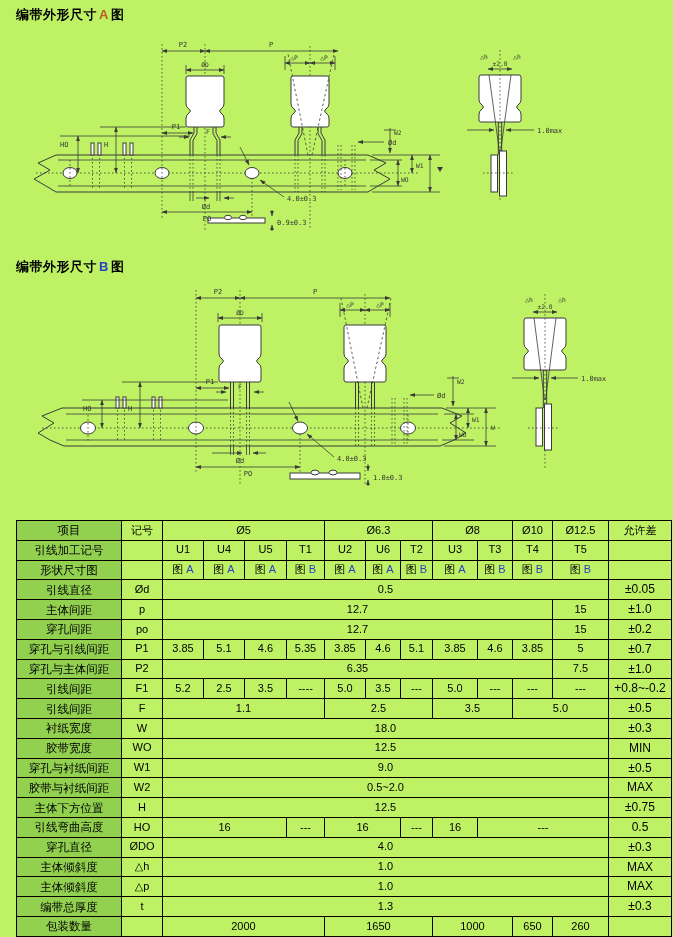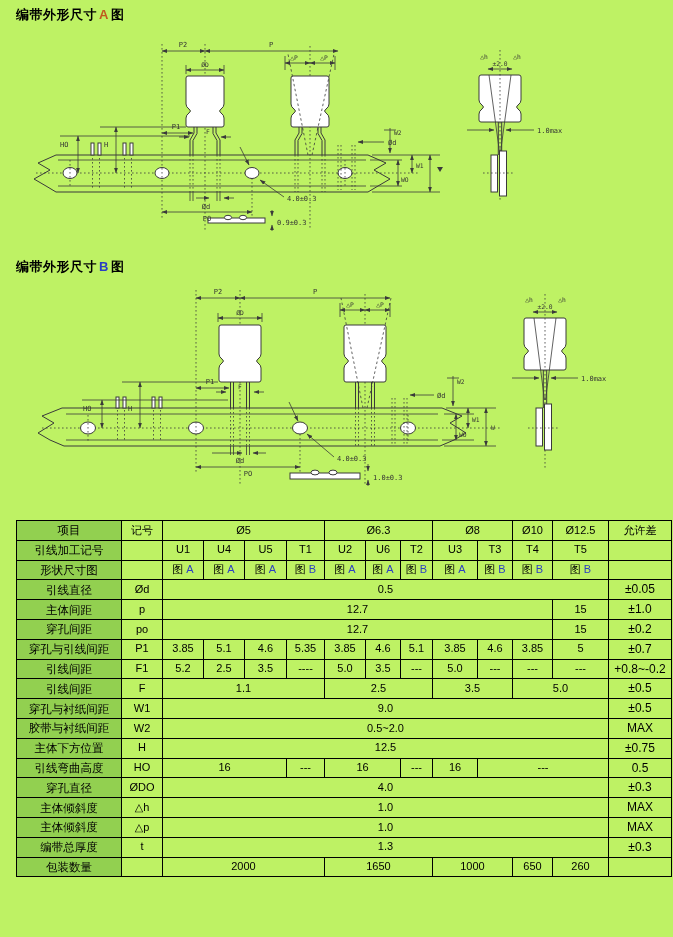--- a/index.html
+++ b/index.html
@@ -473,20 +473,27 @@
       <td>3.85</td>
       <td>4.6</td>
       <td>5.1</td>
       <td>3.85</td>
       <td>4.6</td>
       <td>3.85</td>
       <td>5</td>
       <td class="tol">±0.7</td>
     </tr>
     <tr>
+      <td class="g">穿孔与主体间距</td>
+      <td>P2</td>
+      <td colspan="10">6.35</td>
+      <td>7.5</td>
+      <td class="tol">±1.0</td>
+    </tr>
+    <tr>
       <td class="g">引线间距</td>
       <td>F1</td>
       <td>5.2</td>
       <td>2.5</td>
       <td>3.5</td>
       <td>----</td>
       <td>5.0</td>
       <td>3.5</td>
       <td>---</td>
       <td>5.0</td>
@@ -498,20 +505,32 @@
     <tr>
       <td class="g">引线间距</td>
       <td>F</td>
       <td colspan="4">1.1</td>
       <td colspan="3">2.5</td>
       <td colspan="2">3.5</td>
       <td colspan="2">5.0</td>
       <td class="tol">±0.5</td>
     </tr>
     <tr>
+      <td class="g">衬纸宽度</td>
+      <td>W</td>
+      <td colspan="11">18.0</td>
+      <td class="tol">±0.3</td>
+    </tr>
+    <tr>
+      <td class="g">胶带宽度</td>
+      <td>WO</td>
+      <td colspan="11">12.5</td>
+      <td class="tol">MIN</td>
+    </tr>
+    <tr>
       <td class="g">穿孔与衬纸间距</td>
       <td>W1</td>
       <td colspan="11">9.0</td>
       <td class="tol">±0.5</td>
     </tr>
     <tr>
       <td class="g">胶带与衬纸间距</td>
       <td>W2</td>
       <td colspan="11">0.5~2.0</td>
       <td class="tol">MAX</td>

